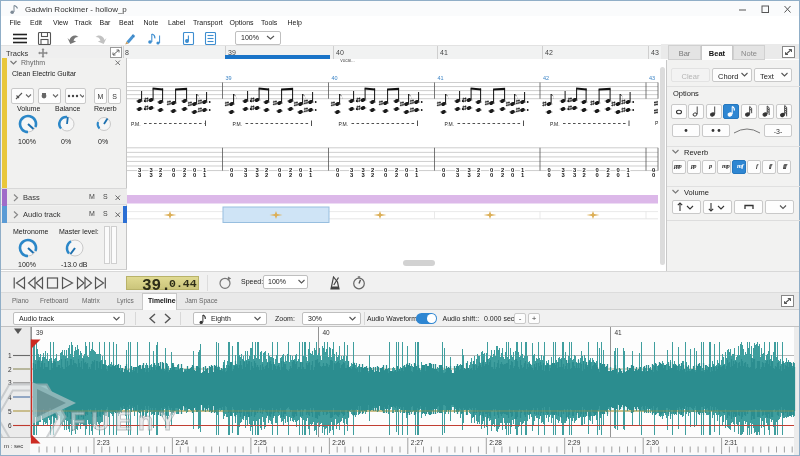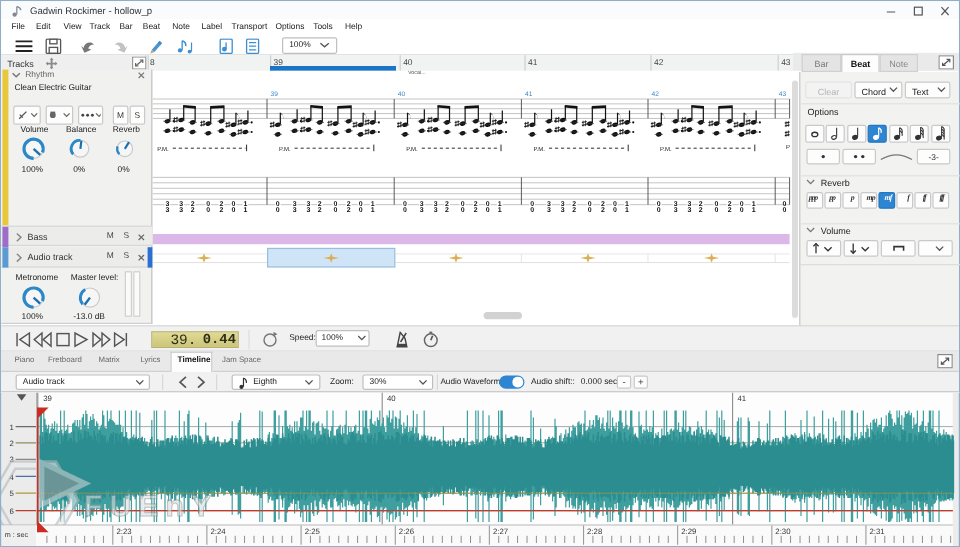--- a/index.html
+++ b/index.html
@@ -1013,21 +1013,21 @@
         <polygon points="42.5,1.5 42.5,12.5 36,7"></polygon>
 <rect x="47.5" y="2" width="10" height="10"></rect>
 <polygon points="62.5,1.5 62.5,12.5 72.5,7"></polygon>
 <polygon points="77.5,1.5 77.5,12.5 84,7"></polygon>
         <polygon points="85,1.5 85,12.5 91.5,7"></polygon>
 <polygon points="95.5,1.5 95.5,12.5 103.5,7"></polygon>
         <line x1="105.3" y1="1.5" x2="105.3" y2="12.5"></line>
 </g>
     </svg>
 <div class="abs" style="left:124.5px;top:3.5px;width:73px;height:14px;background:linear-gradient(#e0da92,#cbc57b);border:1px solid #b8b269"></div>
-<div class="abs" style="left:141px;top:4.5px;font-family:'Liberation Mono',monospace;font-weight:normal;font-size:12px;color:#2d2d18">39.</div>
+<div class="abs" style="left:141px;top:4.5px;font-family:'Liberation Mono',monospace;font-weight:bold;font-size:16px;color:#2d2d18">39.</div>
     <div class="abs" style="left:168px;top:4.5px;font-family:'Liberation Mono',monospace;font-weight:bold;font-size:11.5px;color:#2d2d18">0.44</div>
 <div class="abs" style="left:206px;top:3px;width:1px;height:16px;background:#dcdcdc"></div>
 <svg class="abs" style="left:217px;top:4px" width="14" height="14" viewBox="0 0 14 14">
       <circle cx="7" cy="7.3" r="5" fill="none" stroke="#777" stroke-width="1.2"></circle>
       <polygon points="10,0.5 13.2,2.6 9.6,4.4" fill="#777"></polygon>
     </svg>
 <div class="abs" style="left:240px;top:6px;font-size:7px;color:#222">Speed:</div>
 <div class="ddown" style="left:262px;top:3px;width:45px;height:14px"></div>
 <div class="abs" style="left:267px;top:6px;font-size:7px;color:#222">100%</div>
 <svg class="abs" style="left:297px;top:7px" width="8" height="6">

